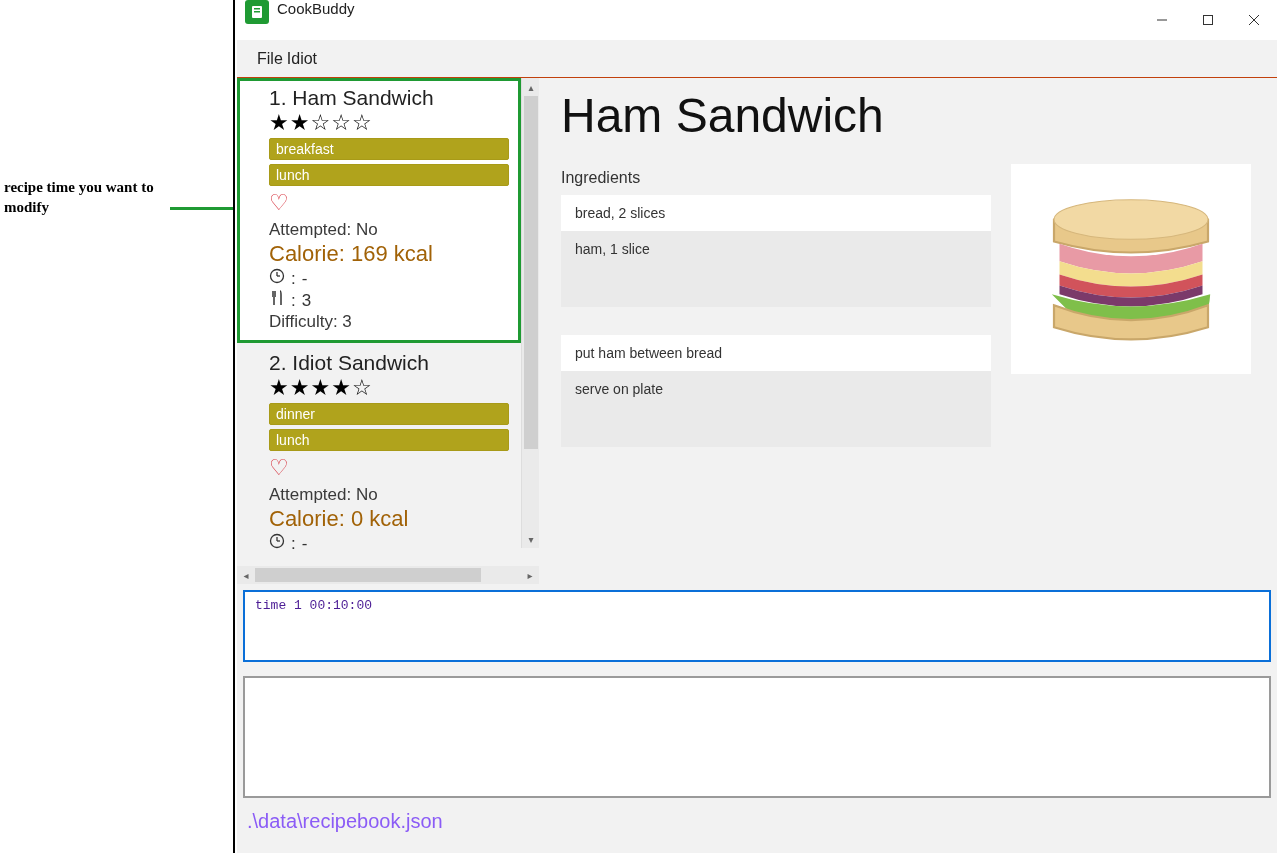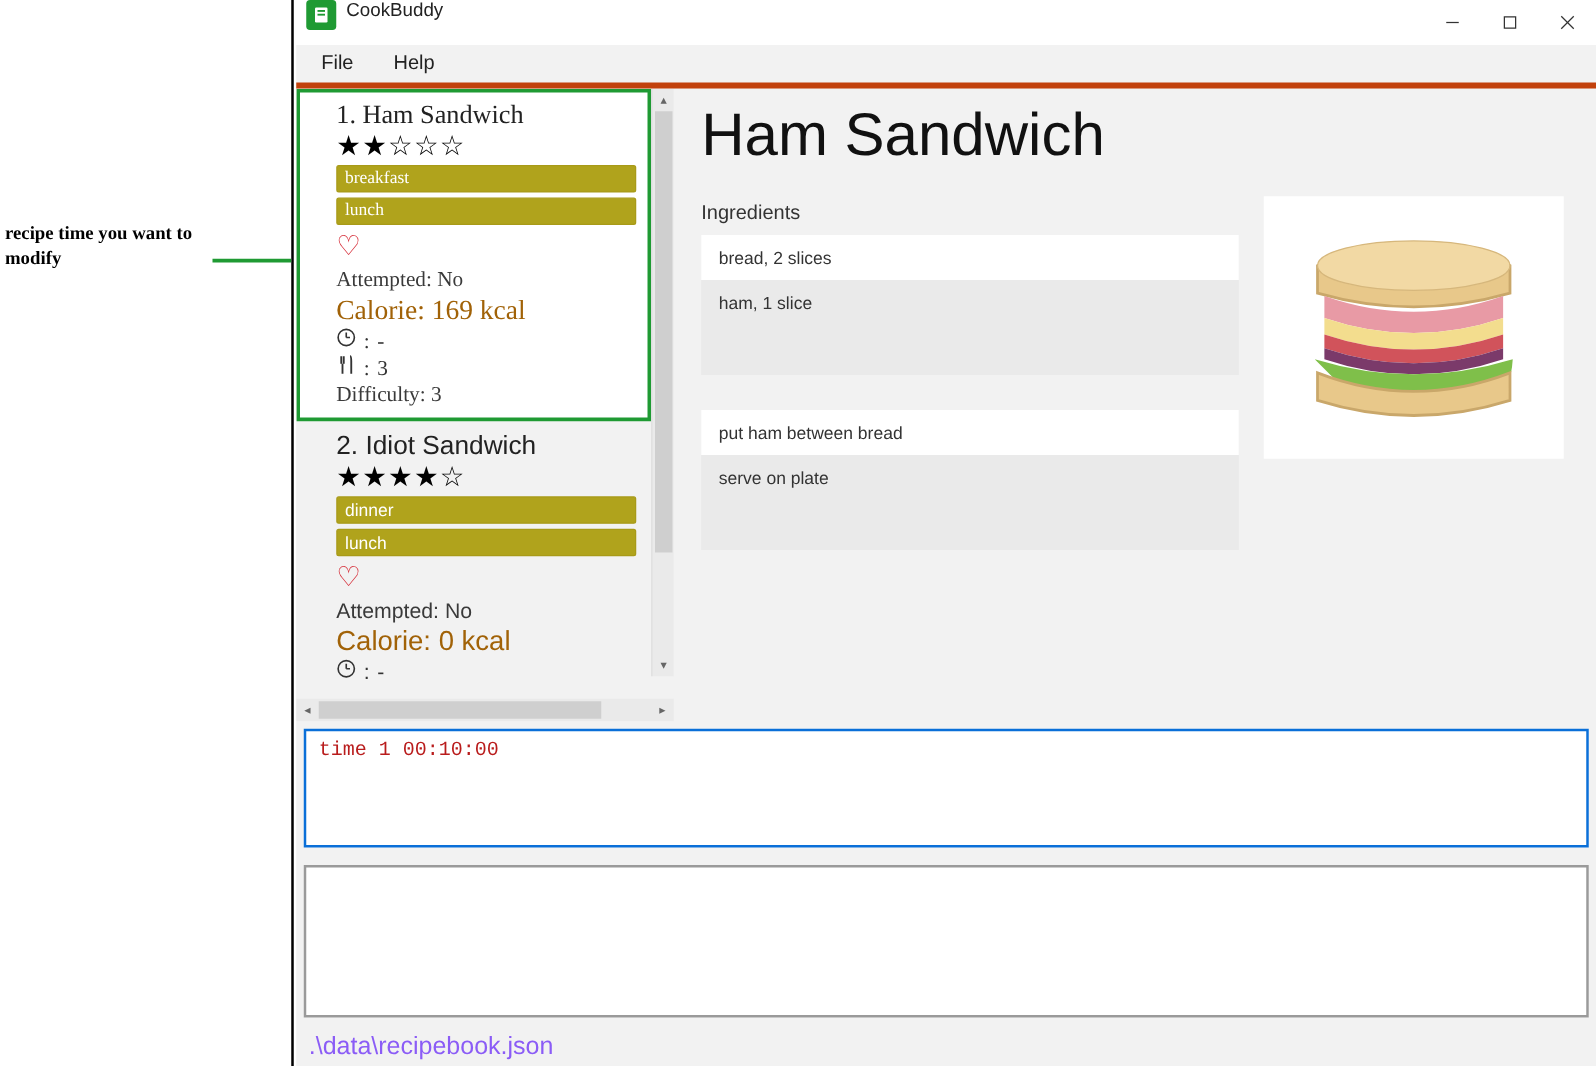--- a/index.html
+++ b/index.html
@@ -77,24 +77,23 @@
     font-size: 14px;
   }
   .wc-btn svg { width: 12px; height: 12px; }
 
   .menubar {
     height: 38px;
     background: #f2f2f2;
     display: flex;
     align-items: center;
     padding-left: 18px;
-    gap: 28px;
     font-size: 16px;
     color: #222;
-    border-bottom: 5px solid #c2410c;
+    border-bottom: 1px solid #c2410c;
   }
   .menu-item { padding: 4px 2px; }
 
   .workspace {
     flex: 1;
     display: flex;
     flex-direction: column;
     background: #f2f2f2;
   }
   .main-row {
@@ -116,21 +115,20 @@
     padding-right: 18px;
   }
   .recipe-card {
     padding: 8px 12px 10px 32px;
     color: #333;
   }
   .recipe-card.selected {
     outline: 3px solid #1f9a33;
     outline-offset: -3px;
     background: #fff;
-    font-family: Liberation Serif, serif;
   }
   .rc-title { font-size: 21px; font-weight: 400; color: #222; margin-bottom: 2px; }
   .stars { font-size: 22px; letter-spacing: 1px; color: #000; line-height: 1; margin-bottom: 4px;}
   .tags { display: flex; gap: 4px; margin-bottom: 6px; flex-direction: column; }
   .tag {
     background: #b0a31c;
     color: #fff;
     font-size: 14px;
     padding: 2px 6px;
     border-radius: 2px;
@@ -200,27 +198,27 @@
   }
   .recipe-image {
     width: 240px;
     height: 210px;
     background: #fff;
     display:flex; align-items:center; justify-content:center;
   }
 
   .command-input, .output-box, .statusbar { margin: 6px 6px 0 6px; }
   .command-input {
-    height: 95px;
+    height: 72px;
     border: 2px solid #0a6fd8;
     background: #fff;
     padding: 6px 10px;
     font-family: "Consolas","Courier New",monospace;
-    font-size: 16px;
-    color: #b91c1c;
+    font-size: 13px;
+    color: #4c1d95;
     resize: none;
     outline: none;
   }
   .output-box {
     height: 122px;
     border: 2px solid #9a9a9a;
     background: #fff;
     margin-top: 14px;
   }
   .statusbar {
@@ -263,21 +261,21 @@
         <svg viewBox="0 0 12 12">
             <line x1="1" y1="1" x2="11" y2="11" stroke="#333" stroke-width="1"></line>
             <line x1="11" y1="1" x2="1" y2="11" stroke="#333" stroke-width="1"></line>
           </svg>
       </div>
     </div>
   </div>
 
   <div class="menubar">
     <div class="menu-item">File</div>
-    <div class="menu-item">Help</div>
+    <div class="menu-item">Idiot</div>
   </div>
 
   <div class="workspace">
     <div class="main-row">
       <div class="list-pane">
         <div class="list-scroll">
 
           <div class="recipe-card selected">
             <div class="rc-title">1.   Ham Sandwich</div>
             <div class="stars">★★☆☆☆</div>

